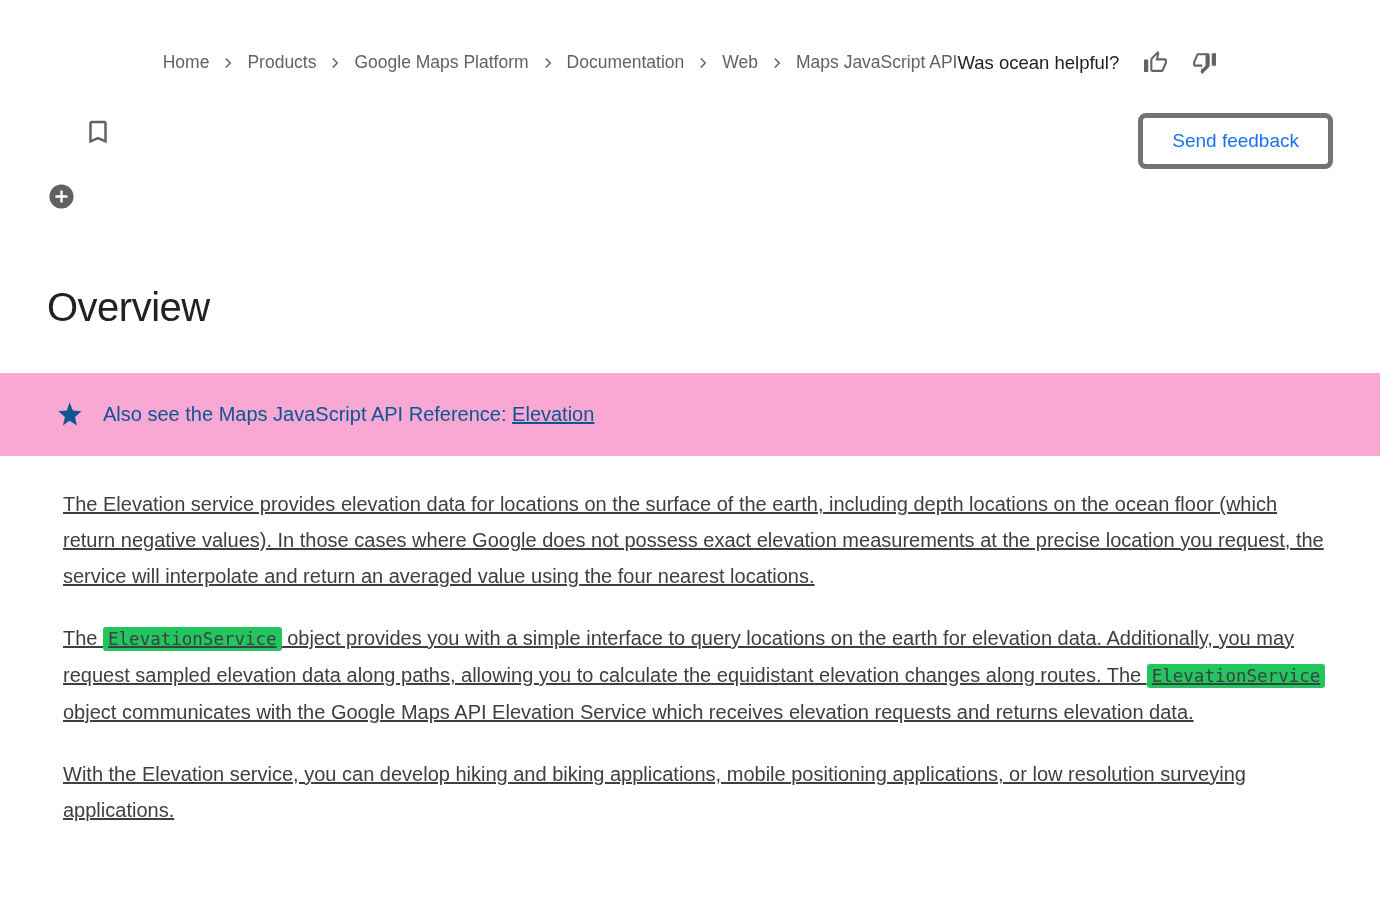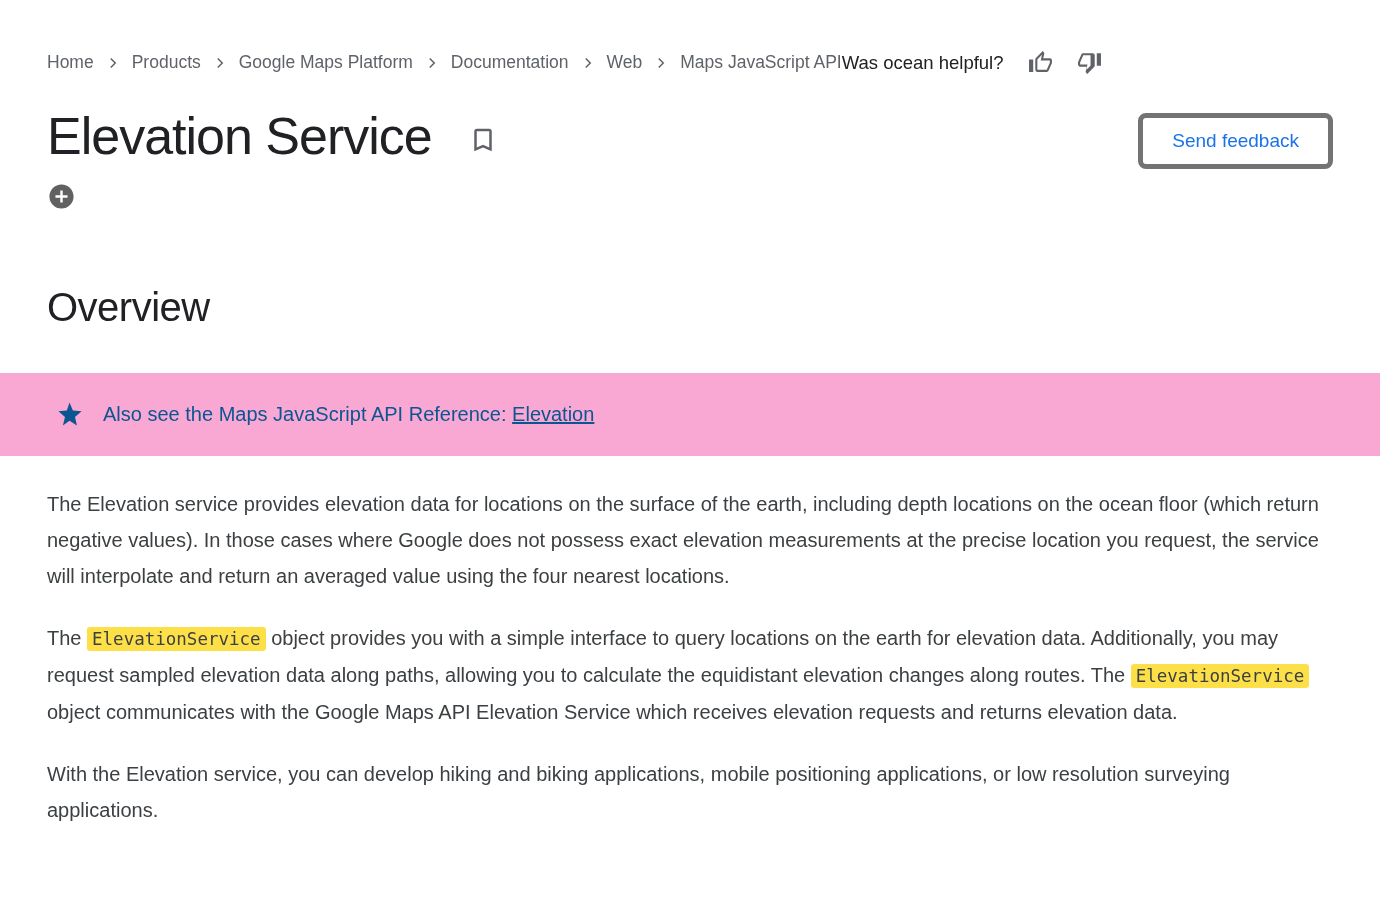--- a/index.html
+++ b/index.html
@@ -1,21 +1,21 @@
 <!DOCTYPE html>
 <html><head>
 <meta charset="utf-8">
 <style>
   * { margin: 0; padding: 0; box-sizing: border-box; }
   html, body { width: 1380px; height: 907px; background: #fff; overflow: hidden; }
   body { font-family: "Liberation Sans", sans-serif; color: #3c4043; }
   .page { padding: 0 47px; }
 
   
-  .top-row { display: flex; justify-content: flex-start; align-items: center; margin-top: 50px; }
+  .top-row { display: flex; justify-content: center; align-items: center; margin-top: 50px; }
   .breadcrumb { display: flex; align-items: center; gap: 4px; flex-wrap: nowrap; }
   .crumb { color: #5f6368; font-size: 17.5px; text-decoration: none; cursor: pointer; white-space: nowrap; }
   .crumb-sep { display: inline-flex; margin: 0 6px; }
   .crumb-sep svg { width: 18px; height: 18px; stroke: #5f6368; fill: none; stroke-width: 2; }
   .helpful { display: flex; align-items: center; gap: 24px; }
   .helpful-label { color: #202124; font-size: 18.5px; }
   .thumb-btn { background: none; border: none; cursor: pointer; padding: 0; display: inline-flex; }
   .thumb-btn svg { width: 25px; height: 25px; fill: #5f6368; }
 
   
@@ -39,22 +39,22 @@
 
   
   .callout { margin: 43px -47px 0; background: #f9a8d4; height: 83px; display: flex; align-items: center; padding: 0 47px; }
   .callout-star { display: inline-flex; margin-left: 8px; }
   .callout-star svg { width: 29px; height: 29px; fill: #0b5591; }
   .callout-text { margin-left: 19px; font-size: 20px; color: #0b5591; }
   .callout-text a { color: #0b5591; text-decoration: underline; cursor: pointer; }
 
   
   .article-body { margin-top: 30px; }
-  .article-body p { font-size: 20px; line-height: 36px; color: #3c4043; margin: 0 0 26px 0; }
-  .article-body code { font-family: "DejaVu Sans Mono", monospace; font-size: 17.5px; background: #fde047;
+  .article-body p { font-size: 20px; line-height: 36px; color: #3c4043; margin: 0 0 26px 16px; text-decoration: underline; }
+  .article-body code { font-family: "DejaVu Sans Mono", monospace; font-size: 17.5px; background: #22c55e;
                        color: #3c4043; padding: 2px 5px; border-radius: 3px; }
 </style>
 </head>
 <body>
 
 <div class="page">
 
   <div class="top-row">
     <nav class="breadcrumb" id="breadcrumb">
         <a class="crumb">Home</a>
@@ -99,21 +99,20 @@
       <button class="thumb-btn" aria-label="Not helpful">
         <svg viewBox="0 0 24 24">
             <path d="M15 3H6c-.83 0-1.54.5-1.84 1.22l-3.02 7.05c-.09.23-.14.47-.14.73v2c0 1.1.9 2 2 2h6.31l-.95 4.57-.03.32c0 .41.17.79.44 1.06L9.83 23l6.59-6.59c.36-.36.58-.86.58-1.41V5c0-1.1-.9-2-2-2zm-2 12.17L9.07 19.07 10 14H3v-2l3-7h7v10.17zM19 3h4v12h-4V3z"></path>
           </svg>
       </button>
     </div>
   </div>
 
   <div class="title-row">
     <div class="title-wrap">
-      <h1 class="page-title">Elevation Service</h1>
       <button class="bookmark-btn" aria-label="Bookmark">
         <svg viewBox="0 0 24 24">
             <path d="M17 3H7c-1.1 0-2 .9-2 2v16l7-3 7 3V5c0-1.1-.9-2-2-2zm0 15l-5-2.18L7 18V5h10v13z"></path>
           </svg>
       </button>
     </div>
     <button class="feedback-btn">Send feedback</button>
   </div>
 
   <div class="note-row">

